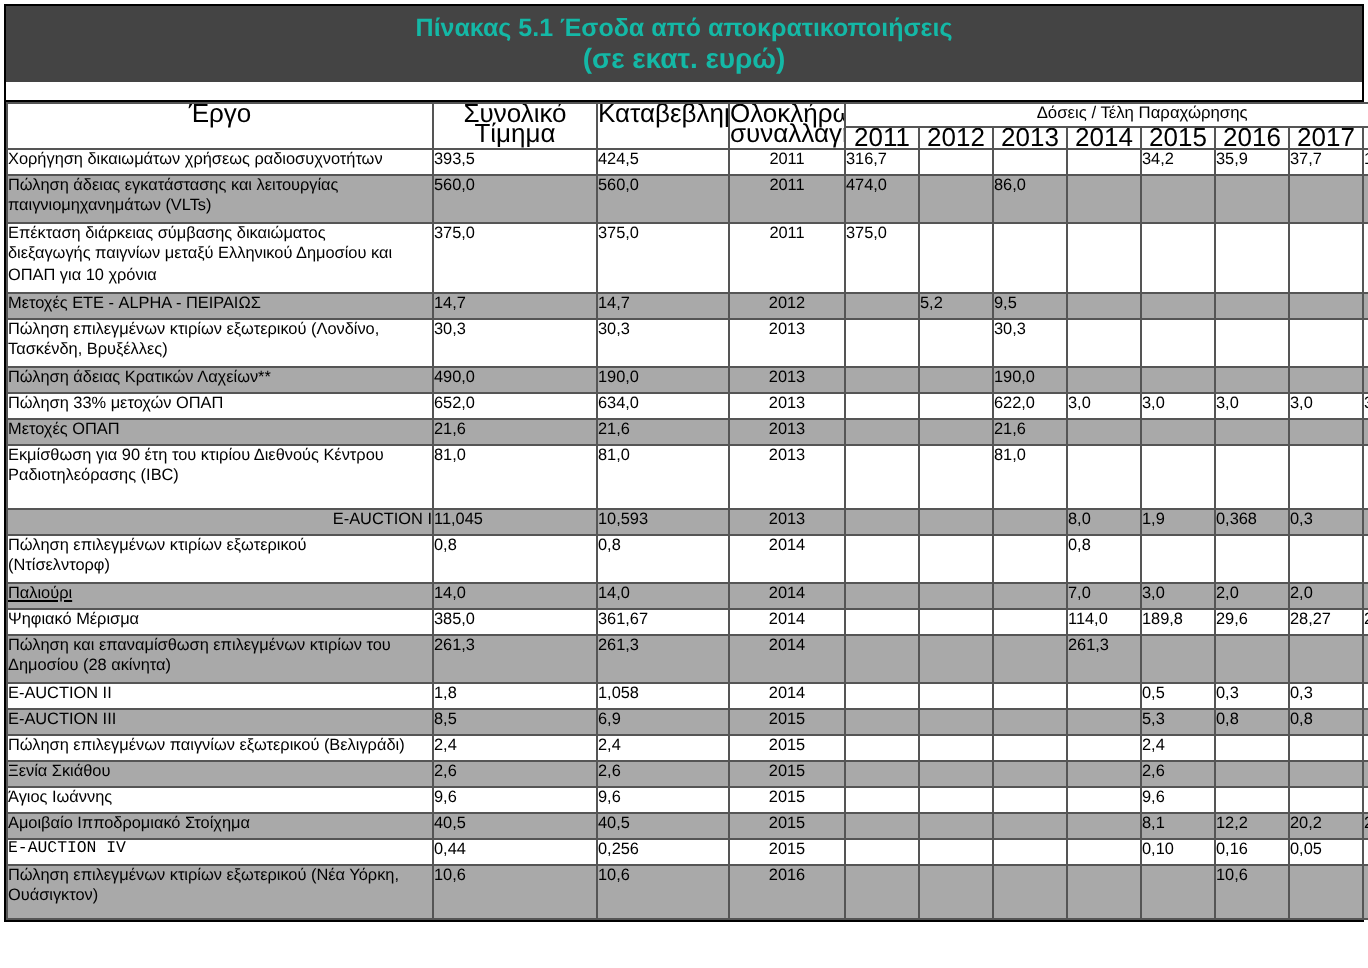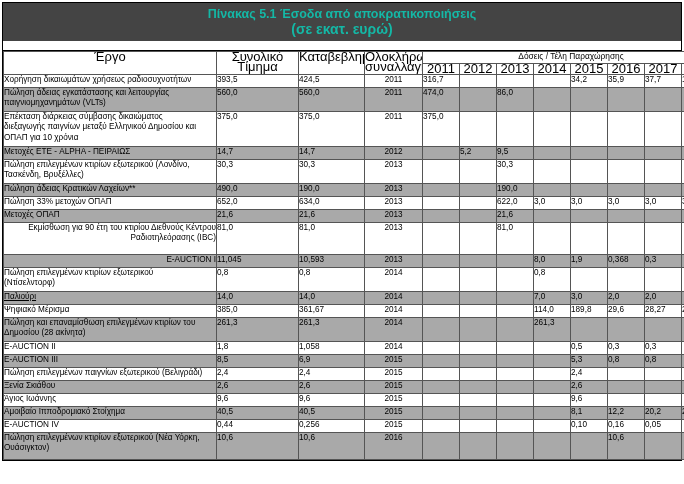--- a/index.html
+++ b/index.html
@@ -284,21 +284,21 @@
             <td class="num ycell thickleft"></td>
             <td class="num ycell"></td>
             <td class="num ycell">21,6</td>
             <td class="num ycell"></td>
             <td class="num ycell"></td>
             <td class="num ycell"></td>
             <td class="num ycell"></td>
             <td class="num ycell"></td>
           </tr>
           <tr class="plain">
-            <td class="proj" style="height: 31px; text-align: right;">
+            <td class="proj" style="height: 31px;">
               <span class="sub-line">Εκμίσθωση για 90 έτη του κτιρίου Διεθνούς Κέντρου</span>
               <span class="sub-line">Ραδιοτηλεόρασης (IBC)</span>
             </td>
             <td class="num">81,0</td>
             <td class="num">81,0</td>
             <td class="yr">2013</td>
             <td class="num ycell thickleft"></td>
             <td class="num ycell"></td>
             <td class="num ycell">81,0</td>
             <td class="num ycell"></td>
@@ -479,21 +479,21 @@
             <td class="num ycell thickleft"></td>
             <td class="num ycell"></td>
             <td class="num ycell"></td>
             <td class="num ycell"></td>
             <td class="num ycell">8,1</td>
             <td class="num ycell">12,2</td>
             <td class="num ycell">20,2</td>
             <td class="num ycell">2,0</td>
           </tr>
           <tr class="plain">
-            <td class="proj" style="height: 12px;">
+            <td class="proj" style="height: 12px; font-family: Liberation Mono, monospace;">
               <span class="sub-line">E-AUCTION IV</span>
             </td>
             <td class="num">0,44</td>
             <td class="num">0,256</td>
             <td class="yr">2015</td>
             <td class="num ycell thickleft"></td>
             <td class="num ycell"></td>
             <td class="num ycell"></td>
             <td class="num ycell"></td>
             <td class="num ycell">0,10</td>

